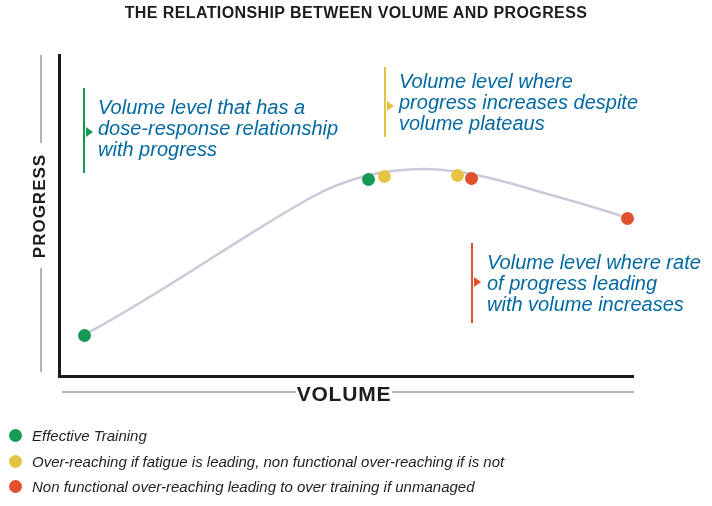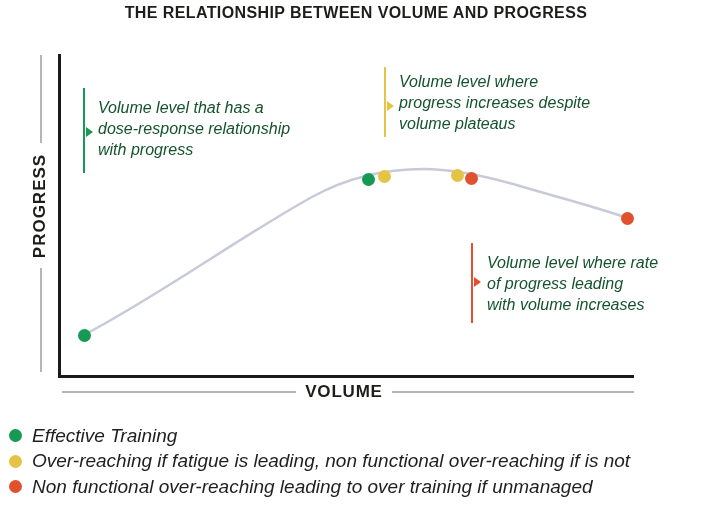--- a/index.html
+++ b/index.html
@@ -21,59 +21,59 @@
   .tick-h{height:1.5px;top:391px;}
   .tick-h-left{left:62px;width:234px;}
   .tick-h-right{left:392px;width:242px;}
   .y-axis-label{
     position:absolute;left:-15px;top:196px;width:110px;height:20px;line-height:20px;
     text-align:center;font-size:17px;font-weight:bold;letter-spacing:1px;color:#1d1d1b;
     transform:rotate(-90deg);
   }
   .x-axis-label{
     position:absolute;left:296px;top:382px;width:96px;text-align:center;
-    font-size:17px;font-weight:bold;letter-spacing:.8px;color:#1d1d1b;
+    font-size:21px;font-weight:bold;letter-spacing:.8px;color:#1d1d1b;
   }
   
   .curve-svg{position:absolute;left:0;top:0;width:712px;height:506px;}
   .dot{position:absolute;width:13px;height:13px;border-radius:50%;}
   .bg-green{background:#169a53;}
   .bg-yellow{background:#e5c345;}
   .bg-red{background:#e2512e;}
   
   .marker-line{position:absolute;width:2px;}
   .ln-green{background:#169a53;}
   .ln-yellow{background:#e5c345;}
   .ln-red{background:#e2512e;}
   .marker-arrow{position:absolute;width:0;height:0;
     border-top:5px solid transparent;border-bottom:5px solid transparent;}
   .ar-green{border-left:7px solid #169a53;}
   .ar-yellow{border-left:7px solid #e5c345;}
   .ar-red{border-left:7px solid #e2512e;}
   .annotation-text{
-    position:absolute;font-style:italic;font-size:16px;line-height:21px;color:#14532d;
+    position:absolute;font-style:italic;font-size:20px;line-height:21px;color:#0369a1;
   }
   .annotation-text span{display:block;}
   
   .mk-green-line{left:83px;top:88px;height:85px;}
   .mk-green-arrow{left:86px;top:127px;}
   .tx-green{left:98px;top:97px;}
   
   .mk-yellow-line{left:384px;top:67px;height:70px;}
   .mk-yellow-arrow{left:387px;top:101px;}
   .tx-yellow{left:399px;top:71px;}
   
   .mk-red-line{left:471px;top:243px;height:80px;}
   .mk-red-arrow{left:474px;top:277px;}
   .tx-red{left:487px;top:252px;}
   
   .legend{position:absolute;left:9px;top:423px;right:0;}
   .legend-row{display:flex;align-items:center;height:25.5px;}
   .legend-dot{width:13px;height:13px;border-radius:50%;margin-right:10px;flex:0 0 auto;}
-  .legend-label{font-style:italic;font-size:19px;color:#1f1f1f;white-space:nowrap;}
+  .legend-label{font-style:italic;font-size:15px;color:#1f1f1f;white-space:nowrap;}
 </style>
 </head>
 <body>
 
 <div class="page">
 
   <div class="title">THE RELATIONSHIP BETWEEN VOLUME AND PROGRESS</div>
 
   <div class="y-axis"></div>
   <div class="x-axis"></div>

